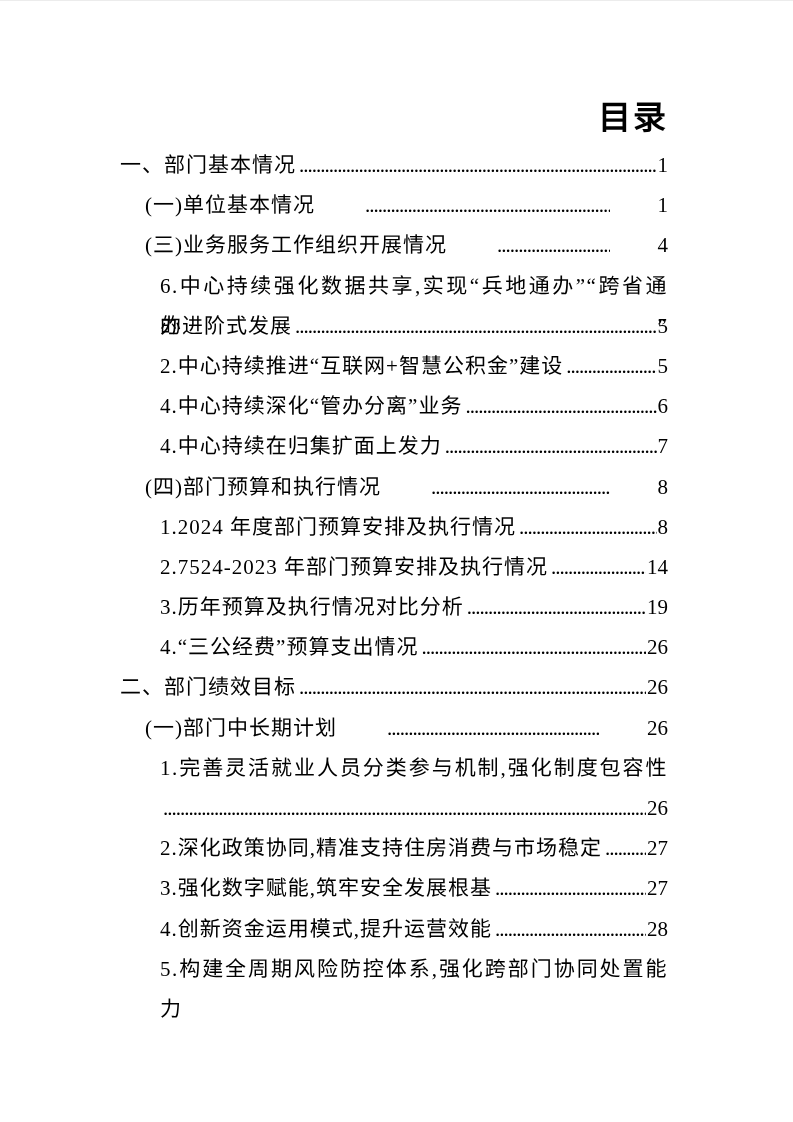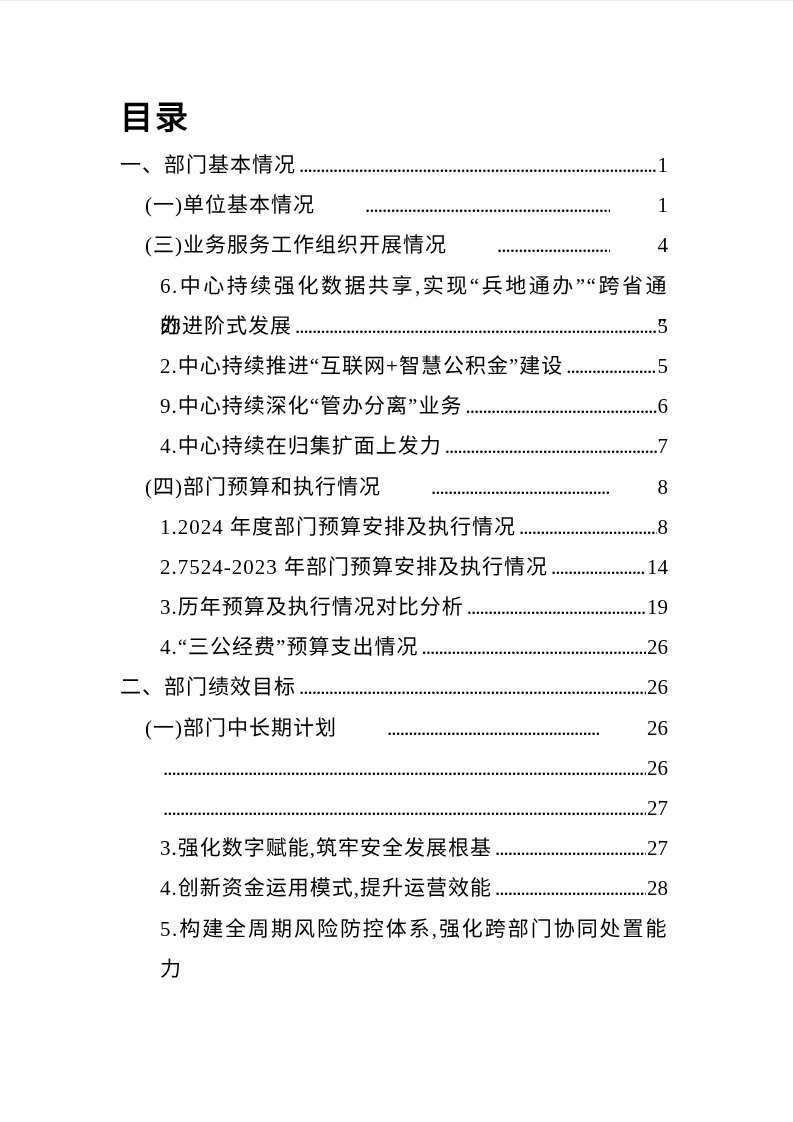--- a/index.html
+++ b/index.html
@@ -18,21 +18,21 @@
     overflow: hidden;
     color: #000000;
     font-family: "Liberation Serif", "DejaVu Serif", serif;
   }
   .doc-title {
     margin: 0 0 10px 0;
     font-family: "Liberation Sans", "DejaVu Sans", sans-serif;
     font-weight: 700;
     font-size: 33px;
     line-height: 34px;
-    text-align: left;
+    text-align: right;
     letter-spacing: 2px;
   }
   .toc {
     width: 100%;
   }
   .row {
     display: flex;
     align-items: baseline;
     height: 40.2px;
     line-height: 40.2px;
@@ -102,21 +102,21 @@
     <span class="txt">的进阶式发展</span>
     <span class="dots" aria-hidden="true"></span>
     <span class="pg">5</span>
   </div>
       <div class="row lv2">
     <span class="txt">2.中心持续推进“互联网+智慧公积金”建设</span>
     <span class="dots" aria-hidden="true"></span>
     <span class="pg">5</span>
   </div>
       <div class="row lv2">
-    <span class="txt">9.中心持续深化“管办分离”业务</span>
+    <span class="txt">4.中心持续深化“管办分离”业务</span>
     <span class="dots" aria-hidden="true"></span>
     <span class="pg">6</span>
   </div>
       <div class="row lv2">
     <span class="txt">4.中心持续在归集扩面上发力</span>
     <span class="dots" aria-hidden="true"></span>
     <span class="pg">7</span>
   </div>
       <div class="row lv1">
     <span class="txt">(四)部门预算和执行情况</span>
@@ -146,26 +146,31 @@
       <div class="row lv0">
     <span class="txt">二、部门绩效目标</span>
     <span class="dots" aria-hidden="true"></span>
     <span class="pg">26</span>
   </div>
       <div class="row lv1">
     <span class="txt">(一)部门中长期计划</span>
     <span class="dots" aria-hidden="true"></span>
     <span class="pg">26</span>
   </div>
+      <div class="row lv2 justify">
+    <span class="txt">1.完善灵活就业人员分类参与机制,强化制度包容性</span>
+
+  </div>
       <div class="row lv2">
     <span class="txt"></span>
     <span class="dots" aria-hidden="true"></span>
     <span class="pg">26</span>
   </div>
       <div class="row lv2">
+    <span class="txt">2.深化政策协同,精准支持住房消费与市场稳定</span>
     <span class="dots" aria-hidden="true"></span>
     <span class="pg">27</span>
   </div>
       <div class="row lv2">
     <span class="txt">3.强化数字赋能,筑牢安全发展根基</span>
     <span class="dots" aria-hidden="true"></span>
     <span class="pg">27</span>
   </div>
       <div class="row lv2">
     <span class="txt">4.创新资金运用模式,提升运营效能</span>

